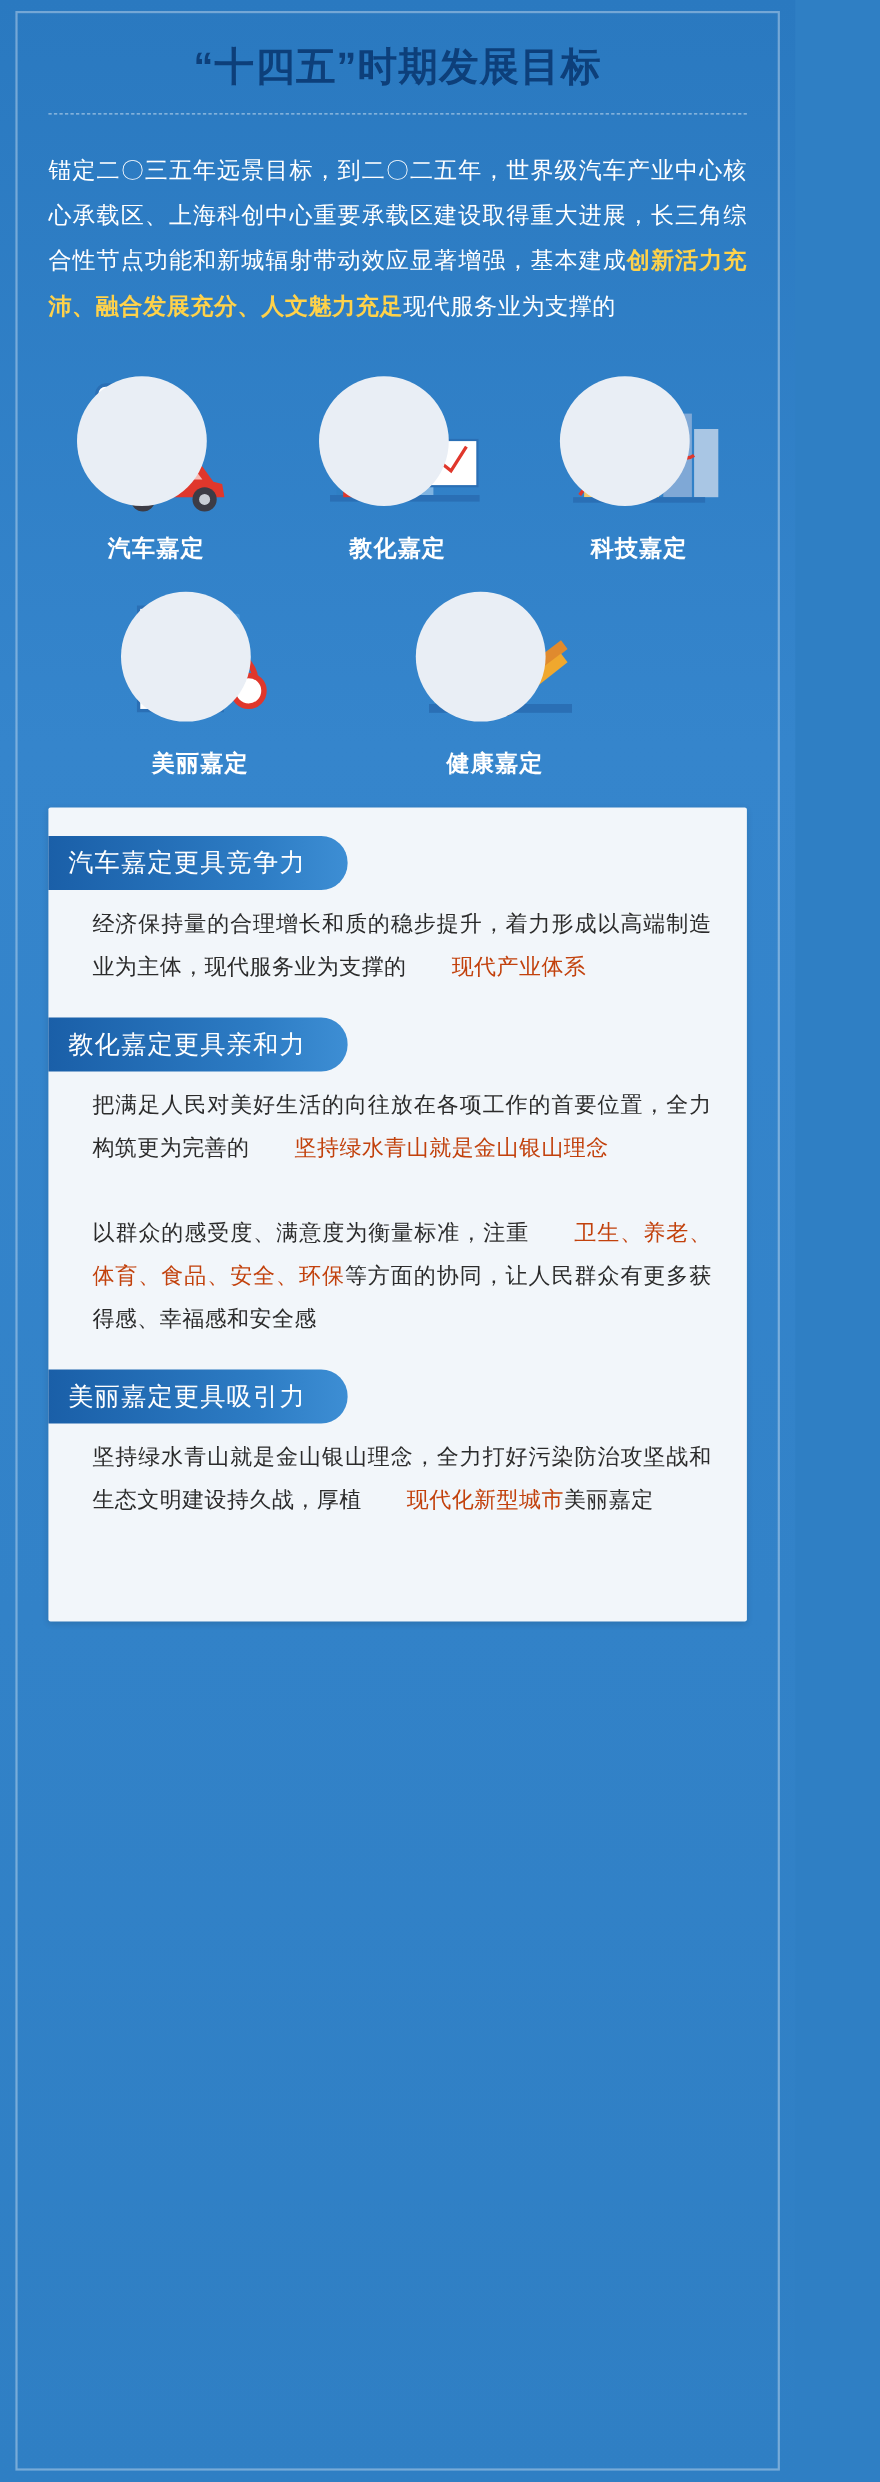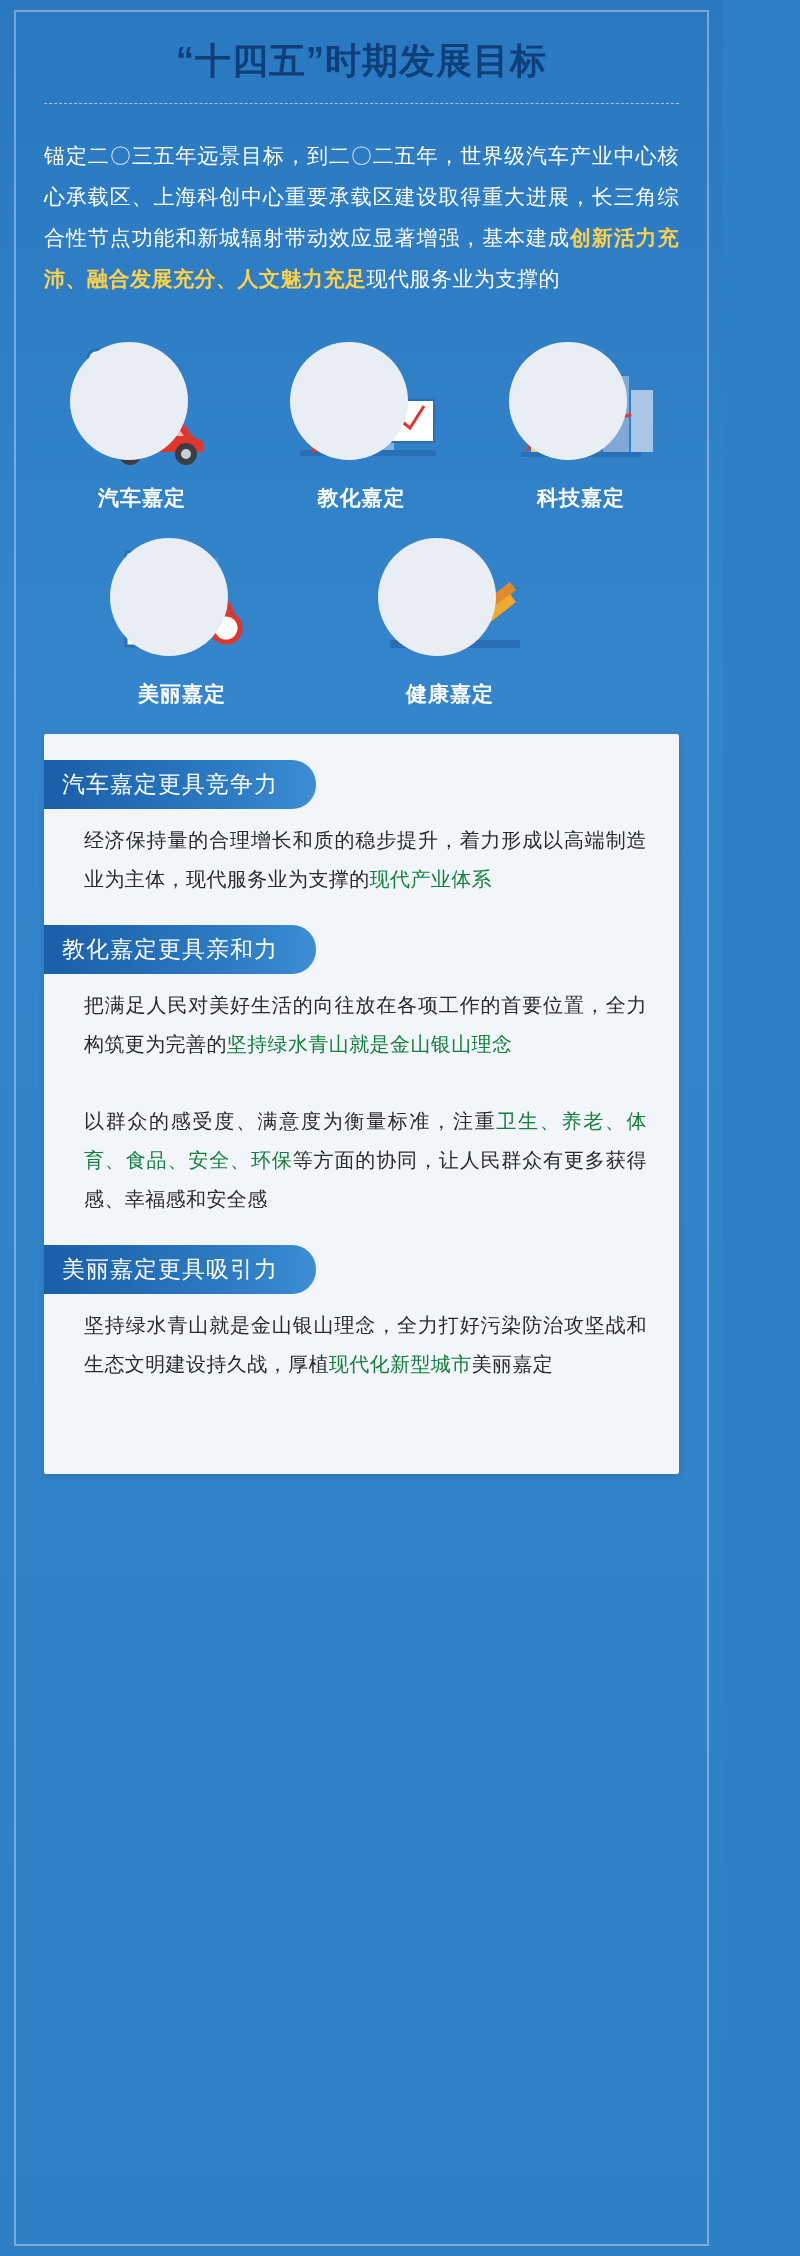--- a/index.html
+++ b/index.html
@@ -130,21 +130,22 @@
   }
   .section-body {
     color: #2b2b2b;
     font-size: 20px;
     line-height: 1.95;
     text-align: justify;
     padding: 12px 6px 16px 14px;
     letter-spacing: 0.4px;
   }
   .hl-blue {
-    color: #15803d;
+    color: #c2410c;
+    margin-left: 41px;
   }
   .bottom-pad {
     height: 30px;
   }
 </style>
 </head>
 <body>
 
 <div class="page">
   <div class="outer-frame"></div>

